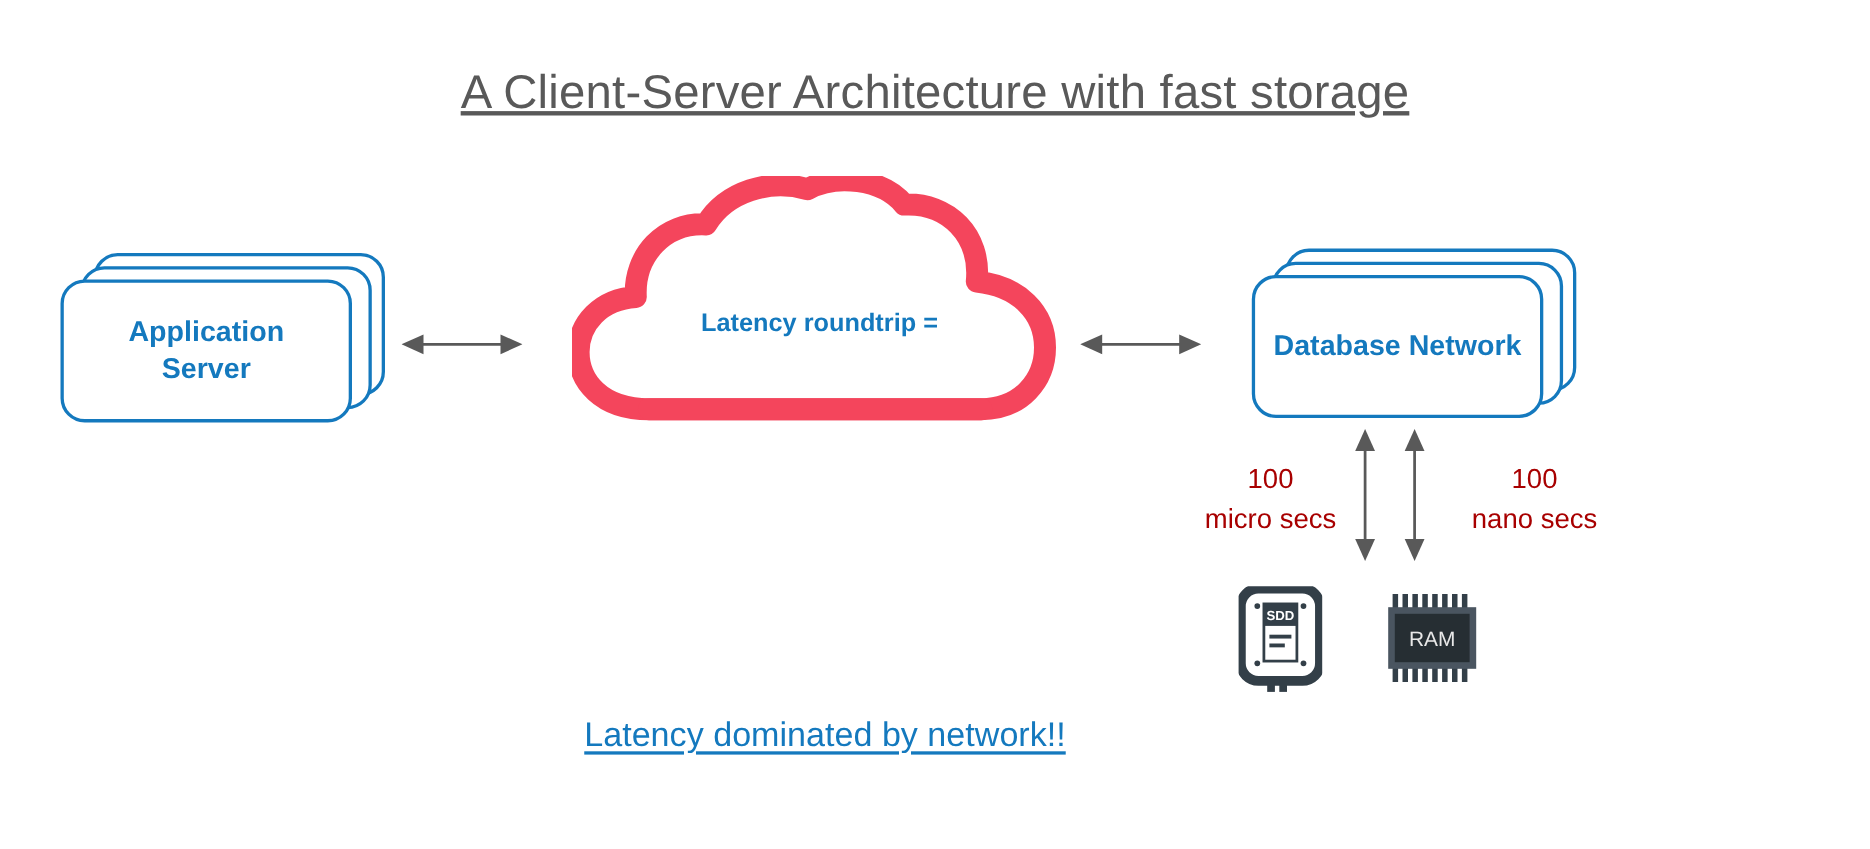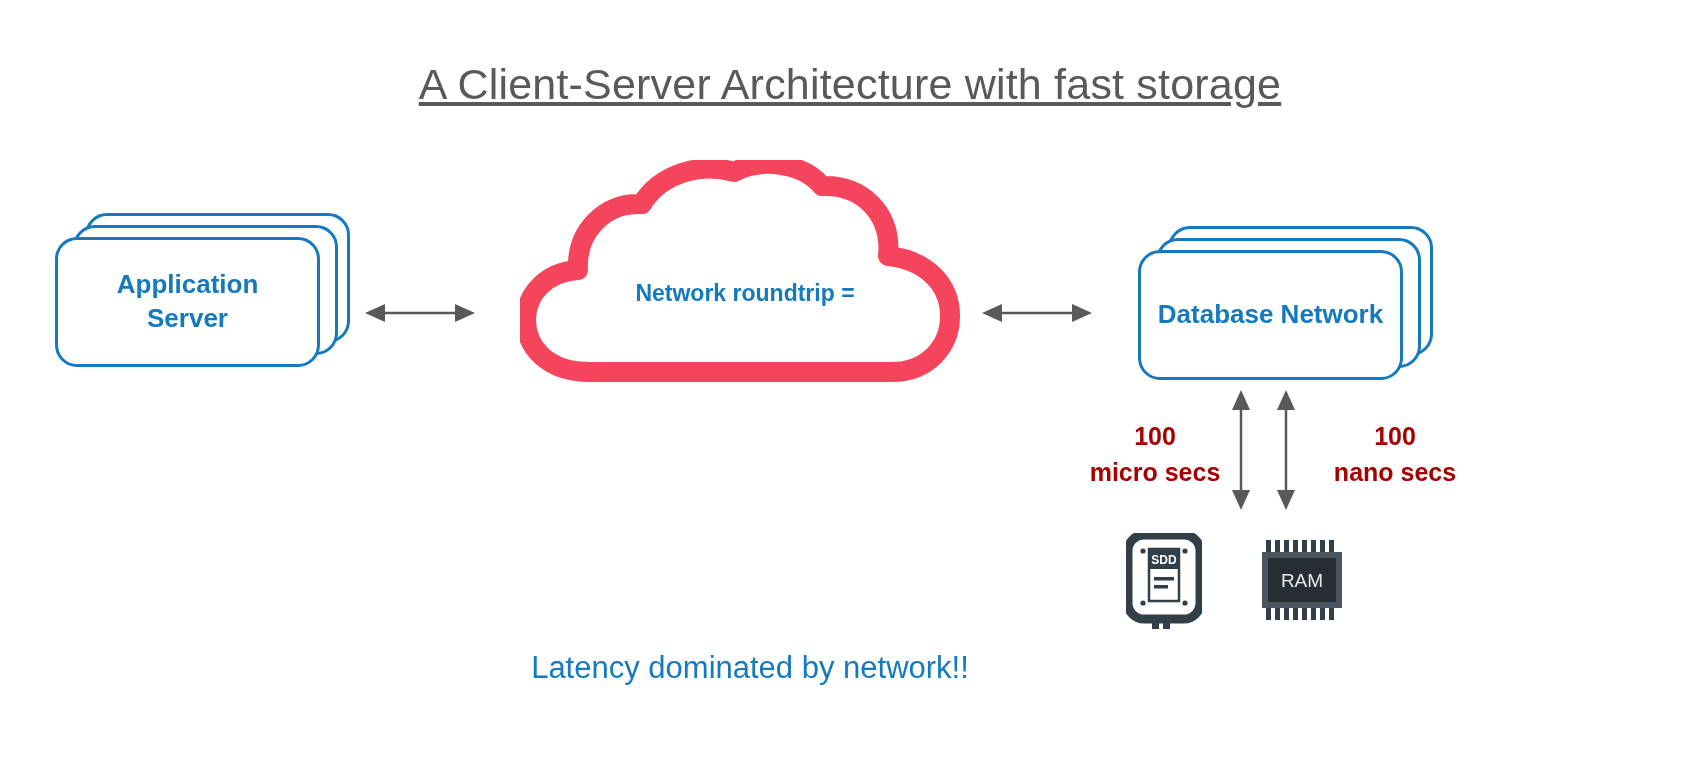--- a/index.html
+++ b/index.html
@@ -64,21 +64,21 @@
   }
   .server-label {
     color: #1479BE;
     font-size: 26px;
     font-weight: bold;
     text-align: center;
     line-height: 1.3;
     white-space: pre-line;
   }
 
-  #app-server  { left: 55px;   top: 213px; padding-left: 24px; }
+  #app-server  { left: 55px;   top: 230px; padding-left: 24px; }
   #db-server   { left: 1138px; top: 226px; }
 
   
   #cloud {
     position: absolute;
     left: 520px;
     top: 160px;
     width: 450px;
     height: 230px;
   }
@@ -120,21 +120,21 @@
     height: 120px;
   }
   #arrow-db-ssd { left: 1228px; top: 390px; }
   #arrow-db-ram { left: 1273px; top: 390px; }
 
   
   .latency-label {
     position: absolute;
     color: #A80000;
     font-size: 25px;
-    font-weight: bold;
+    font-weight: normal;
     text-align: center;
     line-height: 1.45;
     white-space: pre-line;
   }
   #latency-ssd { left: 1060px; top: 418px; width: 190px; }
   #latency-ram { left: 1300px; top: 418px; width: 190px; }
 
   
   #ssd-icon { position: absolute; left: 1126px; top: 533px; width: 76px; height: 96px; }
   #ram-icon { position: absolute; left: 1260px; top: 540px; width: 84px; height: 80px; }
@@ -142,20 +142,21 @@
 
   
   #bottom-link {
     position: absolute;
     left: 0;
     top: 650px;
     width: 1500px;
     text-align: center;
     font-size: 31px;
     color: #1479BE;
+    text-decoration: underline;
     text-underline-offset: 5px;
     cursor: pointer;
     white-space: nowrap;
   }
 </style>
 </head>
 <body>
 
 <div id="slide">
 
@@ -186,21 +187,21 @@
                C 56 72, 84 42, 122 44
                C 140 14, 180 2, 214 12
                C 240 -2, 282 2, 302 26
                C 342 24, 372 54, 368 96
                C 406 100, 430 124, 430 156
                C 430 186, 408 212, 372 212
                Z" fill="none" stroke="#F4455C" stroke-width="20" stroke-linecap="round" stroke-linejoin="round"></path>
       <line x1="70" y1="212" x2="372" y2="212" stroke="#F4455C" stroke-width="20" stroke-linecap="round"></line>
     </svg>
     <div id="cloud-text">
-      <span class="cloud-line1">Network roundtrip =</span>
+      <span class="cloud-line1">Latency roundtrip =</span>
     </div>
   </div>
 
   <div id="arrow-cloud-db" class="h-arrow">
     <svg width="110" height="30" viewBox="0 0 110 30" aria-hidden="true">
       <line x1="16" y1="15" x2="94" y2="15" stroke="#595959" stroke-width="2.5"></line>
       <polygon points="0,15 20,6 20,24" fill="#595959"></polygon>
       <polygon points="110,15 90,6 90,24" fill="#595959"></polygon>
     </svg>
   </div>

